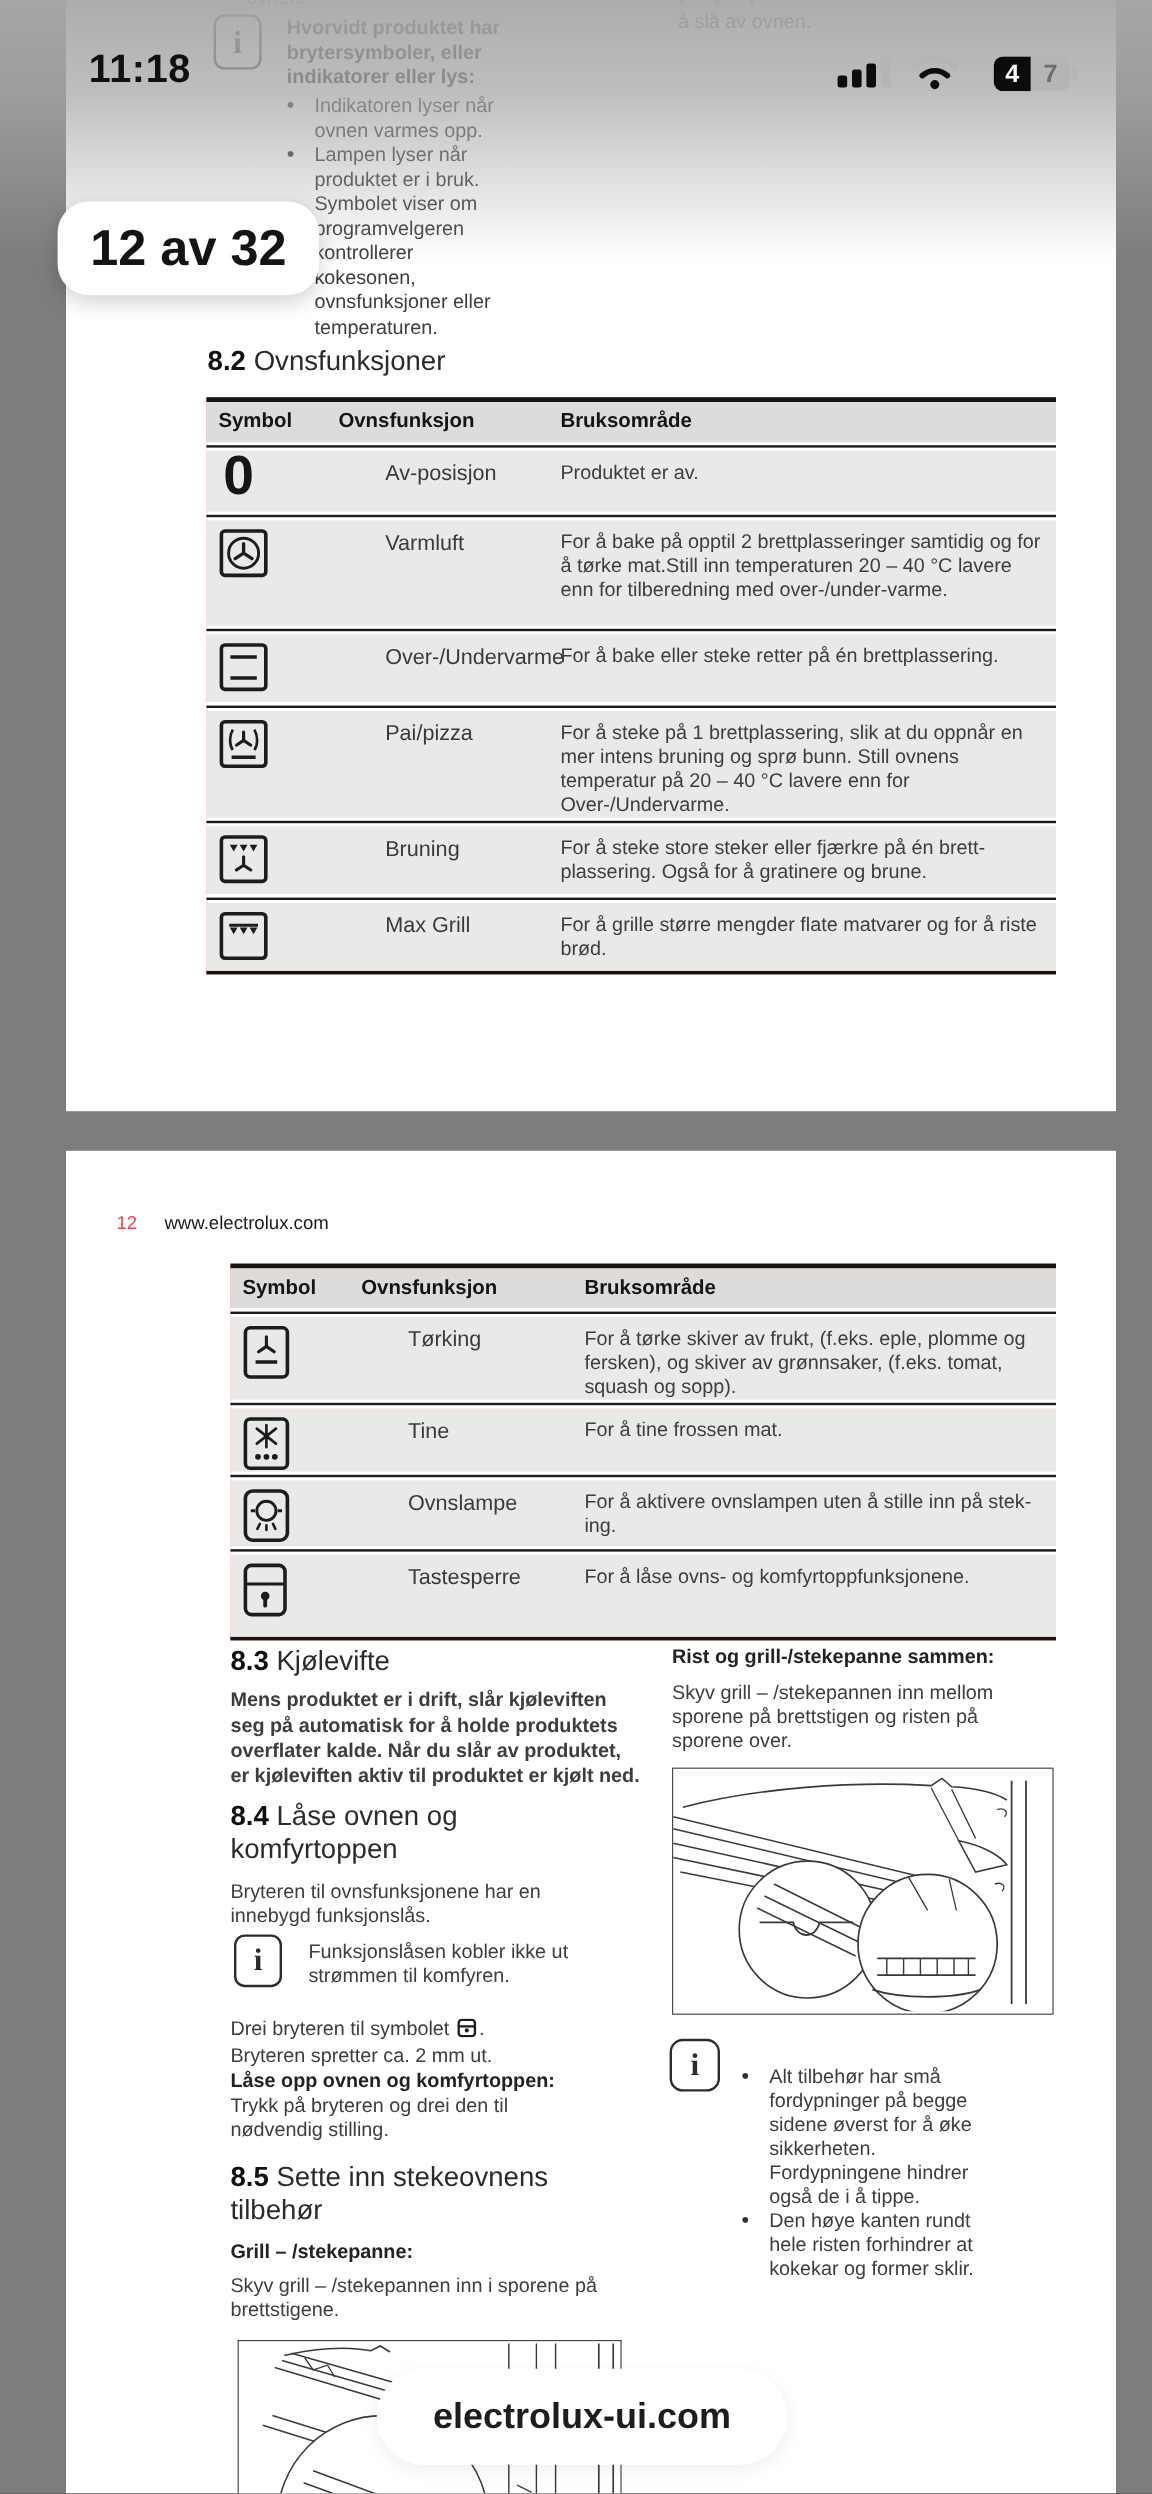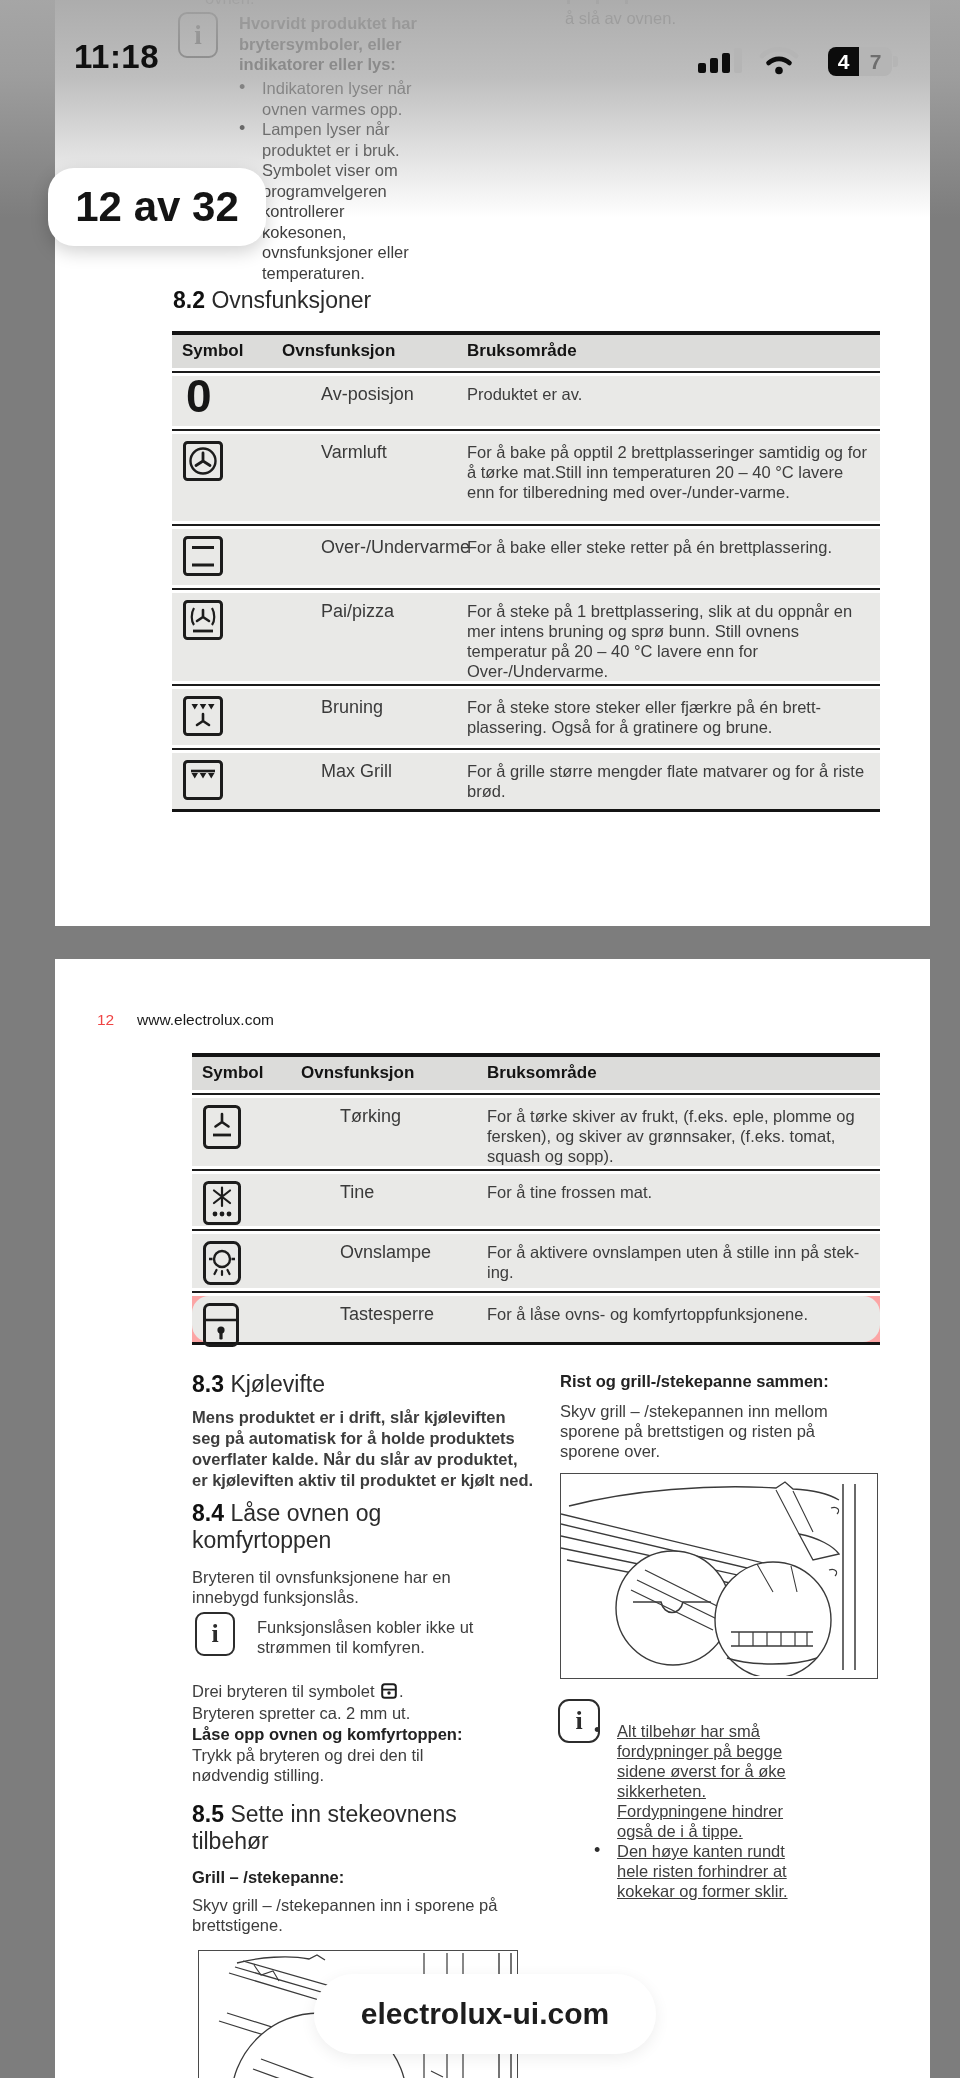--- a/index.html
+++ b/index.html
@@ -222,21 +222,21 @@
             <circle cx="20" cy="19" r="8" stroke-width="2.4"></circle>
             <path d="M7 19 H10.5 M29.5 19 H33" stroke-width="2.4"></path>
             <path d="M14.5 30 L12.5 34 M20 31 V35 M25.5 30 L27.5 34" stroke-width="2.2" stroke-linecap="round"></path>
           </svg>
         </div>
         <div class="c2">Ovnslampe</div>
         <div class="c3" style="width:385px;">For å aktivere ovnslampen uten å stille inn på stek-ing.</div>
       </div>
       <div class="sep"></div>
 
-      <div class="trow" style="height:46px;border-radius:17px;">
+      <div class="trow" style="height:68px;">
         <div class="c1">
           <svg class="symsvg" width="38" height="46" viewBox="0 0 38 46" fill="none" stroke="#1c1c1c">
             <rect x="2.5" y="2.5" width="33" height="41" rx="5" stroke-width="3"></rect>
             <path d="M2.5 18 H35.5" stroke-width="2.6"></path>
             <circle cx="19" cy="28" r="3.6" fill="#1c1c1c" stroke="none"></circle>
             <rect x="17.4" y="30" width="3.2" height="7.5" rx="1.2" fill="#1c1c1c" stroke="none"></rect>
           </svg>
         </div>
         <div class="c2">Tastesperre</div>
         <div class="c3" style="width:385px;">For å låse ovns- og komfyrtoppfunksjonene.</div>
@@ -309,21 +309,21 @@
         <path d="M72 128 L100 128 C103 142 119 142 122 128 L150 128" stroke-width="1.5"></path>
         <circle cx="212" cy="146" r="58" fill="#ffffff" stroke-width="1.4"></circle>
         <path d="M170 158 H252 M170 172 H252" stroke-width="1.5"></path>
         <path d="M178 158 V172 M192 158 V172 M206 158 V172 M220 158 V172 M234 158 V172 M246 158 V172" stroke-width="1.2"></path>
         <path d="M166 184 C190 192 234 192 256 184" stroke-width="1.5"></path>
         <path d="M196 90 L212 118 M230 92 L236 118" stroke-width="1.1"></path>
       </svg>
     </div>
 
     <div class="abs infoico" style="left:503px;top:740px;width:38px;height:40px;font-size:26px;border-radius:11px;">i</div>
-    <ul class="blts abs body-t" style="left:536px;top:762px;width:222px;text-decoration:underline;">
+    <ul class="blts abs body-t" style="left:560px;top:762px;width:222px;">
       <li>Alt tilbehør har små fordypninger på begge sidene øverst for å øke sikkerheten. Fordypningene hindrer også de i å tippe.</li>
       <li>Den høye kanten rundt hele risten forhindrer at kokekar og former sklir.</li>
     </ul>
   </div>
 
   <div class="scrim"></div>
 
   <div class="time">11:18</div>
 
   <div class="sig">

